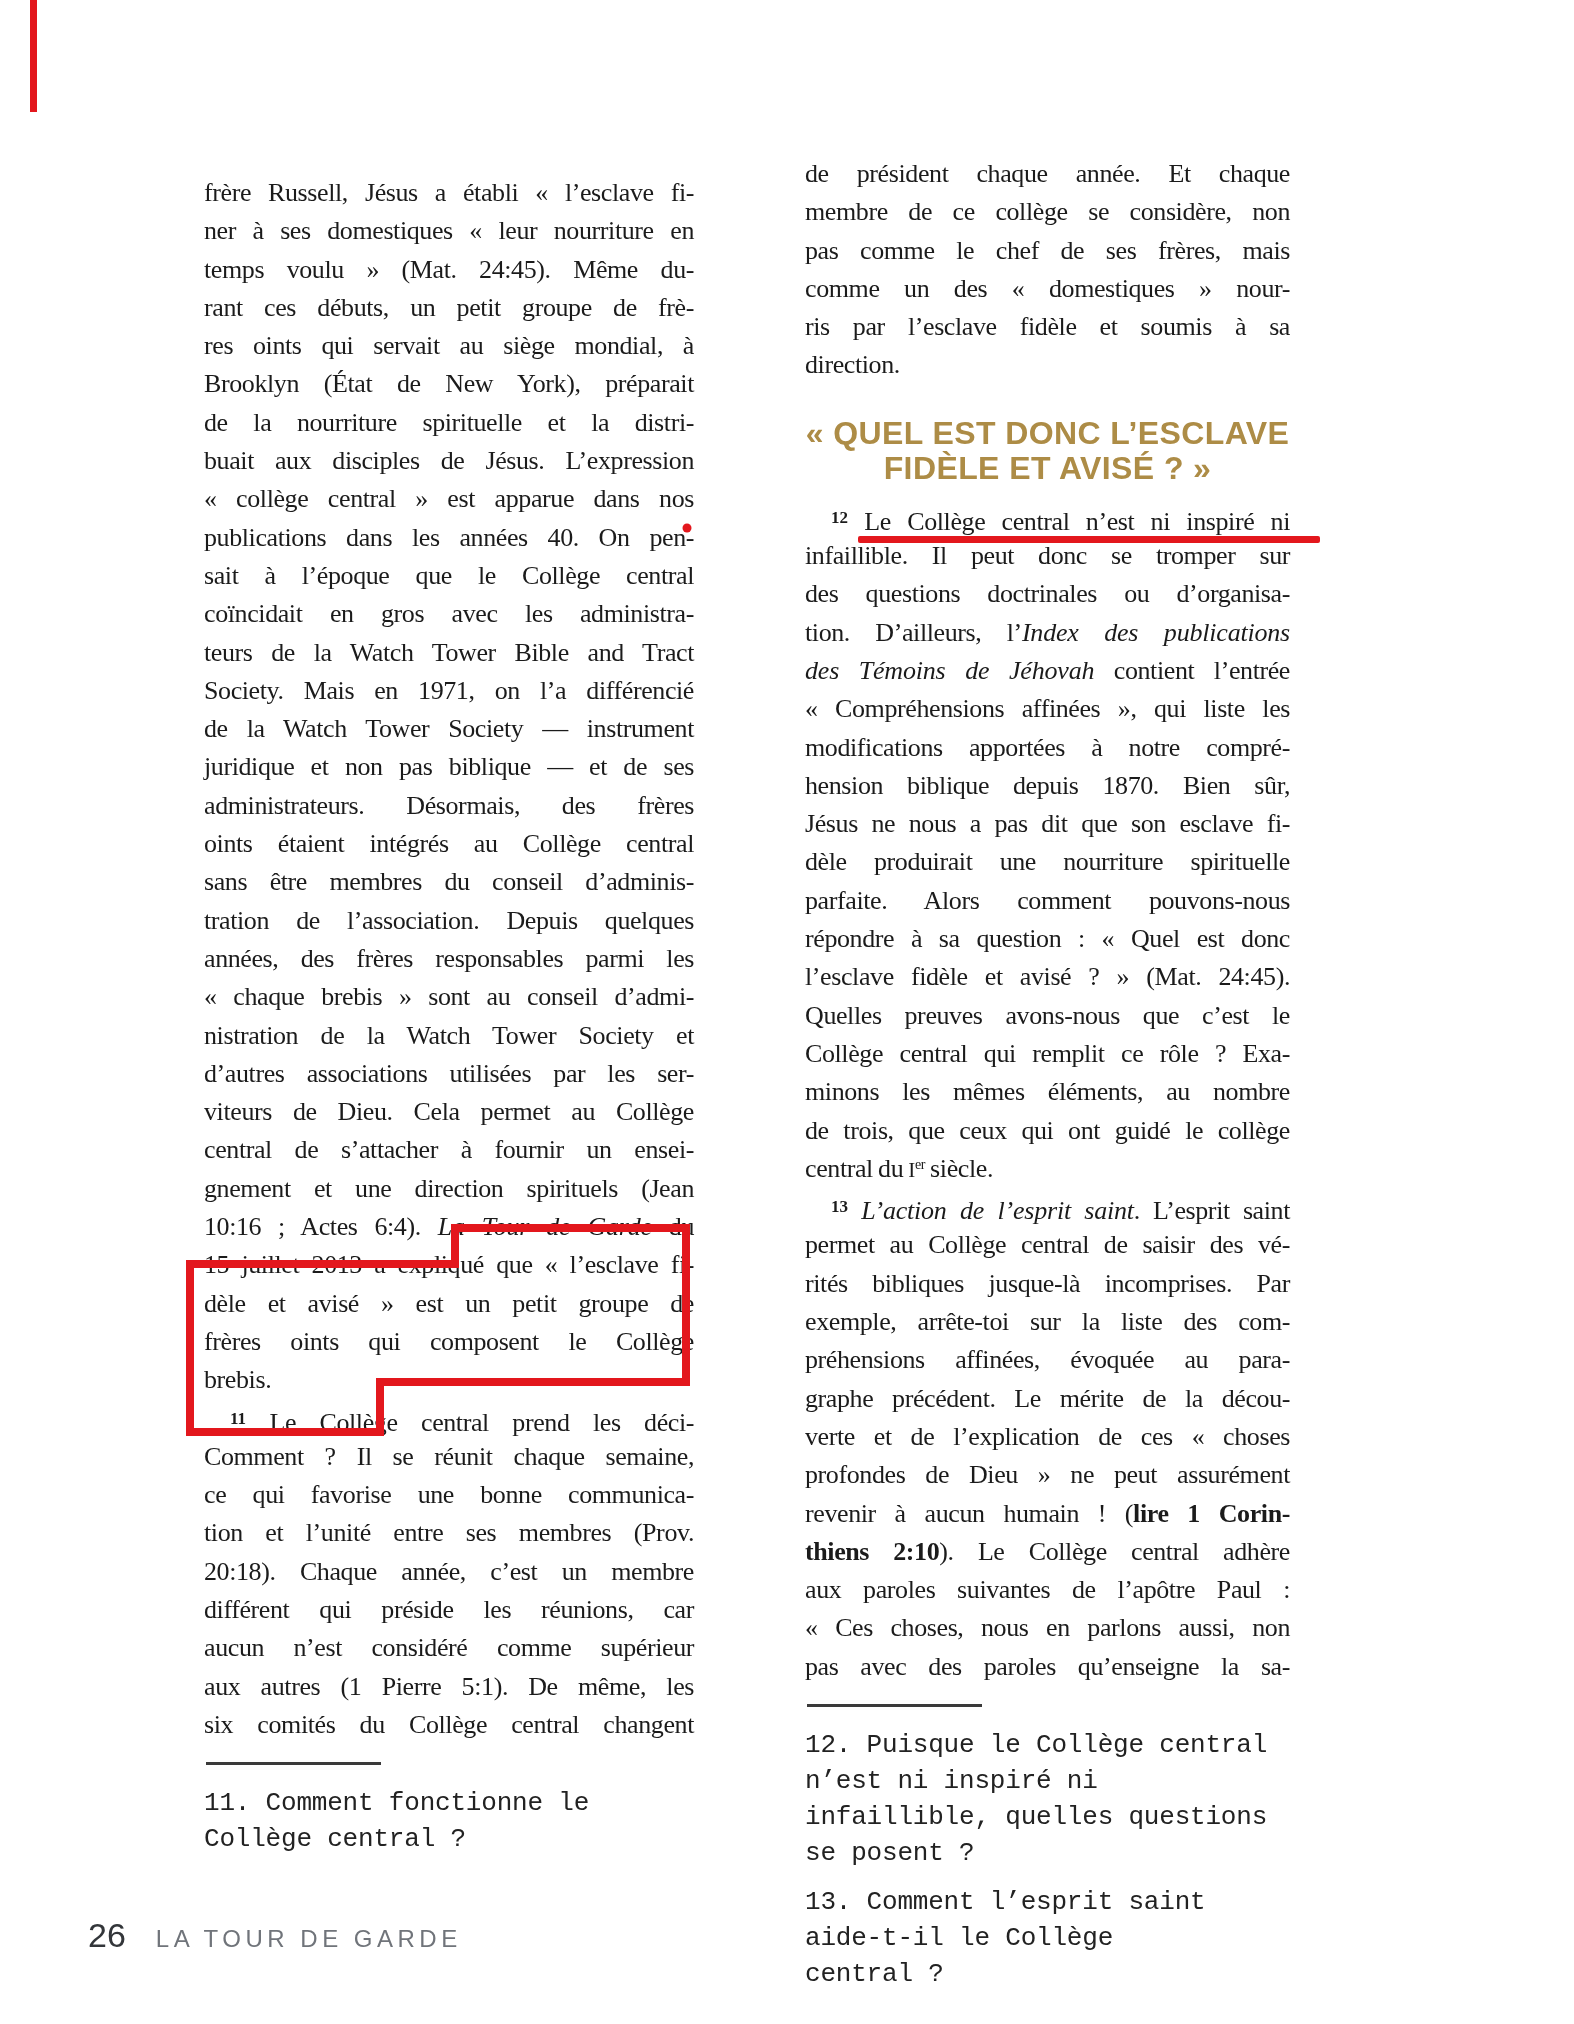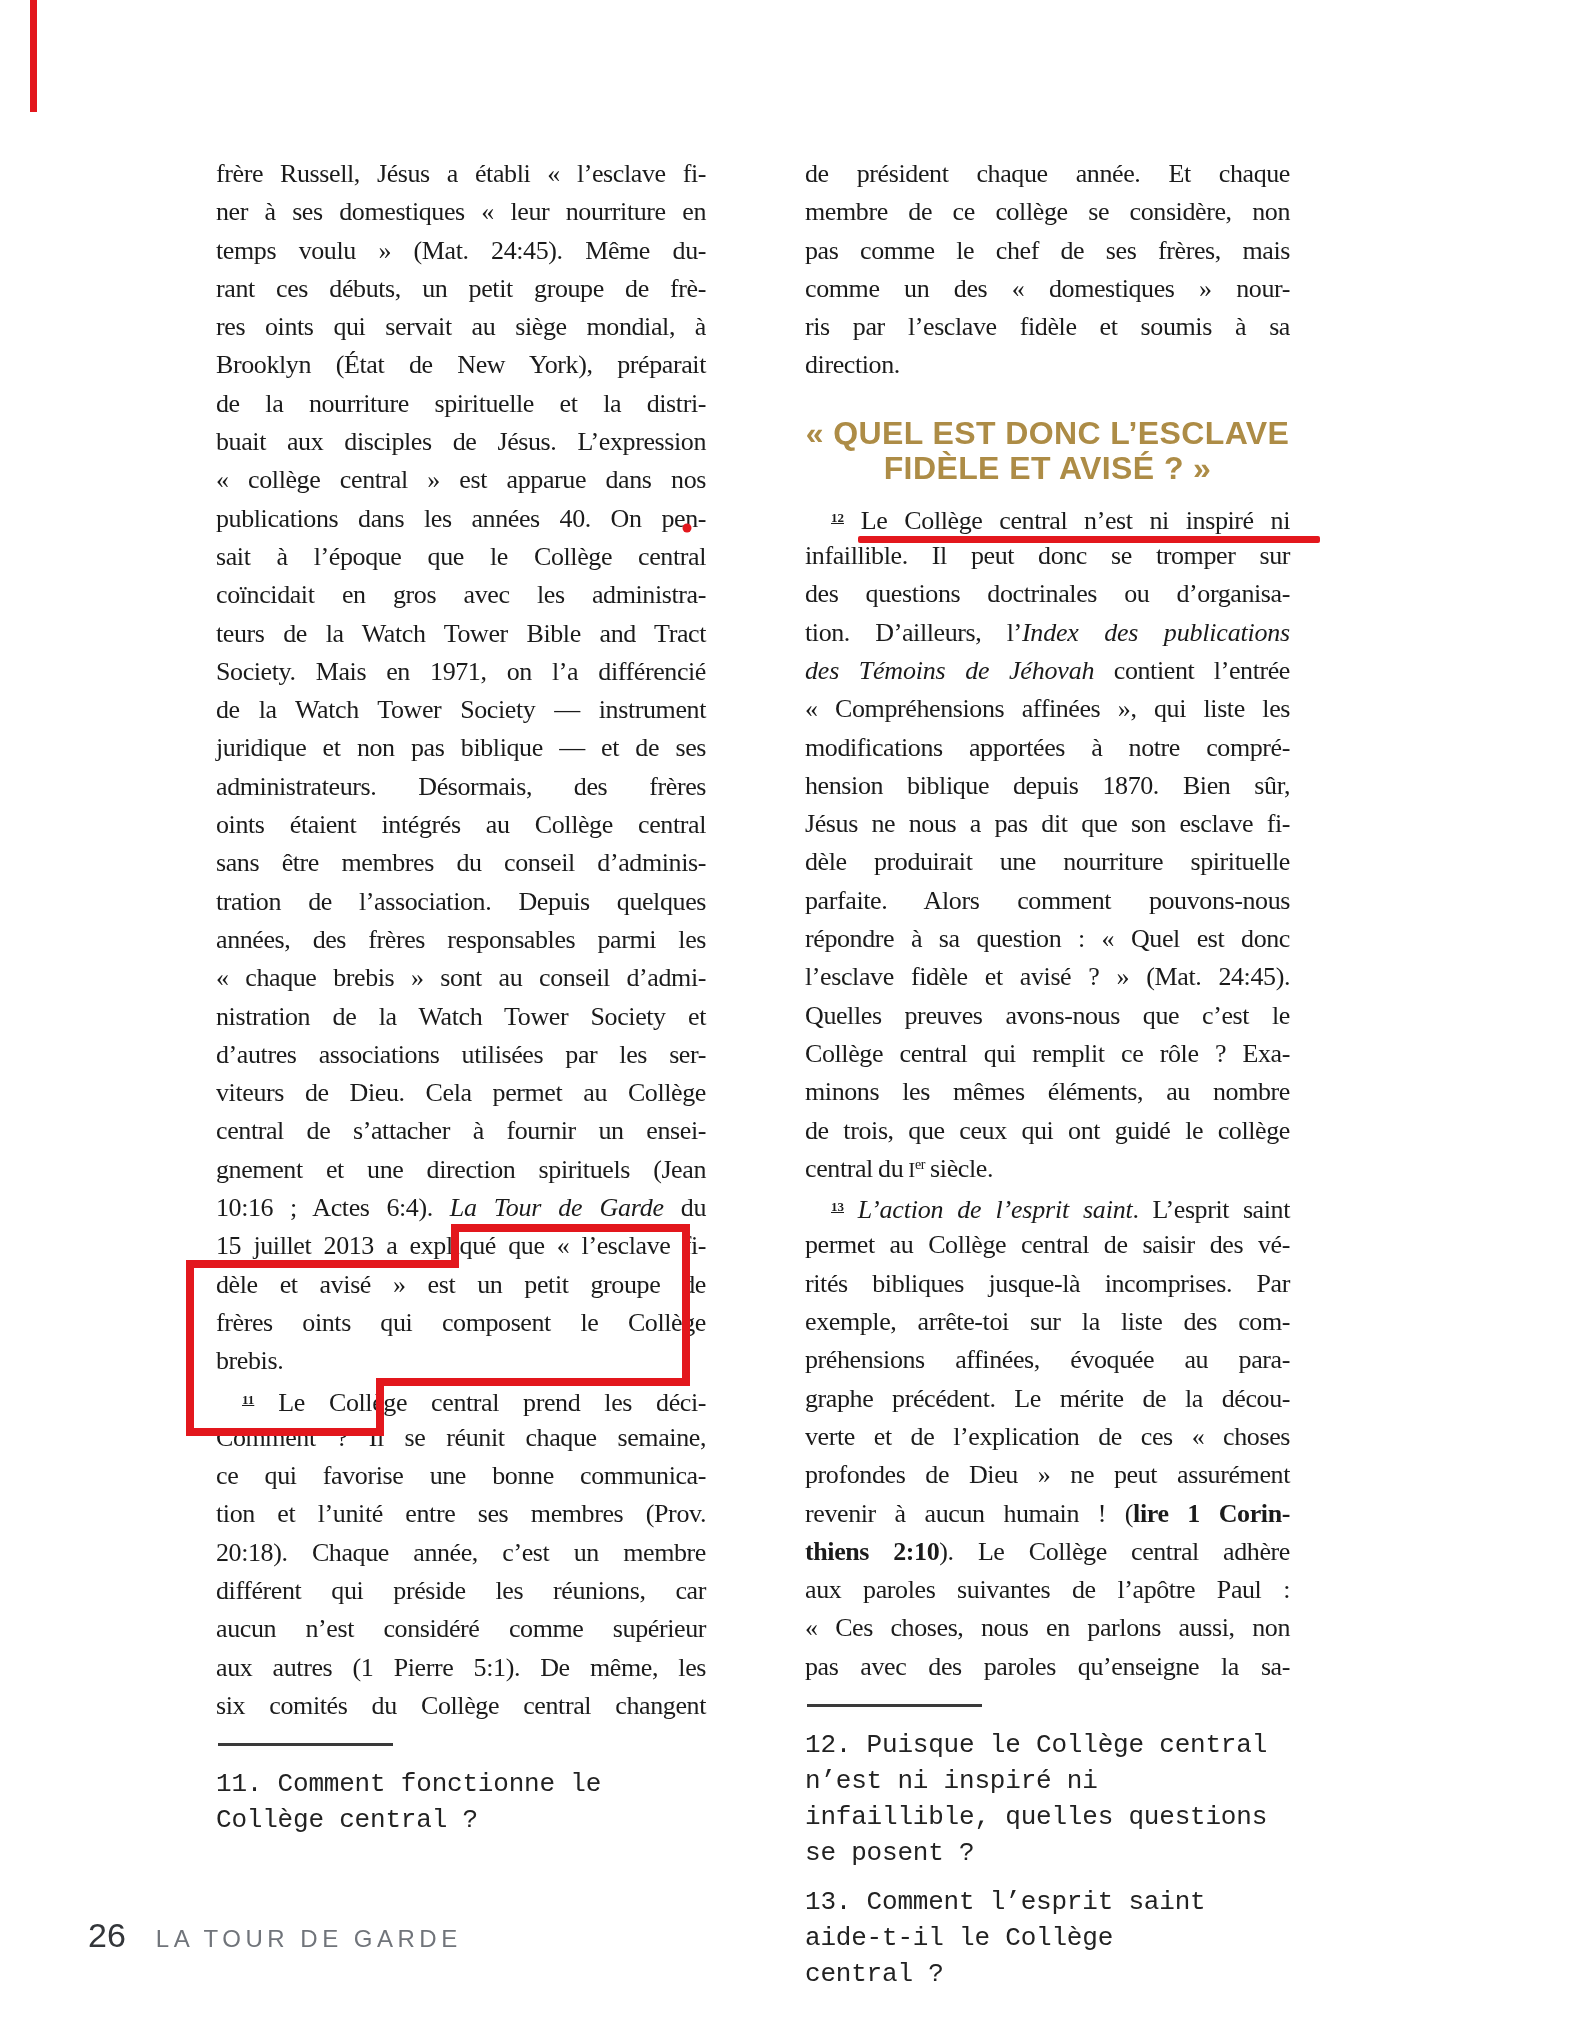--- a/index.html
+++ b/index.html
@@ -1,27 +1,27 @@
 <!DOCTYPE html>
 <html><head>
 <meta charset="utf-8">
 <style>
   html,body{margin:0;padding:0;background:#ffffff;}
   .page{position:relative;width:1574px;height:2024px;background:#fff;overflow:hidden;
         font-family:"Liberation Serif",serif;color:#1b1b1b;}
   .col{position:absolute;top:155px;}
-  .col-left{left:216px;width:490px;}
+  .col-left{left:204px;width:490px;margin-top:19px;}
   .col-right{left:805px;width:485px;}
   .para{margin:0;}
   .tl{height:38.3px;line-height:38.3px;font-size:26px;letter-spacing:-0.4px;word-spacing:-1px;
       text-align:justify;text-align-last:justify;white-space:normal;}
   .tl.end{text-align-last:left;}
   .tl.ind{text-indent:26px;}
   .tl i{letter-spacing:-0.2px;}
-  .pnum{font-weight:bold;font-size:13px;vertical-align:7px;letter-spacing:0;text-decoration:underline;}
+  .pnum{font-weight:bold;font-size:17px;vertical-align:7px;letter-spacing:0;}
   .smallcap{font-size:21px;}
   .ord{font-size:14px;vertical-align:8px;line-height:0;}
   .heading{font-family:Liberation Sans, sans-serif;font-weight:bold;font-size:32px;line-height:35px;
            text-align:center;letter-spacing:0.4px;margin:31px 0 13px 0;color:#ad8c46;}
   .fnrule{width:175px;height:3px;background:#3a3a3a;margin:18px 0 20px 2px;}
   .footnote{font-family:Liberation Mono, monospace;font-size:26px;line-height:36px;
             color:#222;letter-spacing:-0.2px;margin-bottom:13px;}
   .footer{position:absolute;top:1916px;left:88px;font-family:"Liberation Sans",sans-serif;}
   .footer .pgnum{font-size:34px;color:#33363a;}
   .footer .mag{font-size:24px;color:#70747a;letter-spacing:4.5px;margin-left:30px;}

